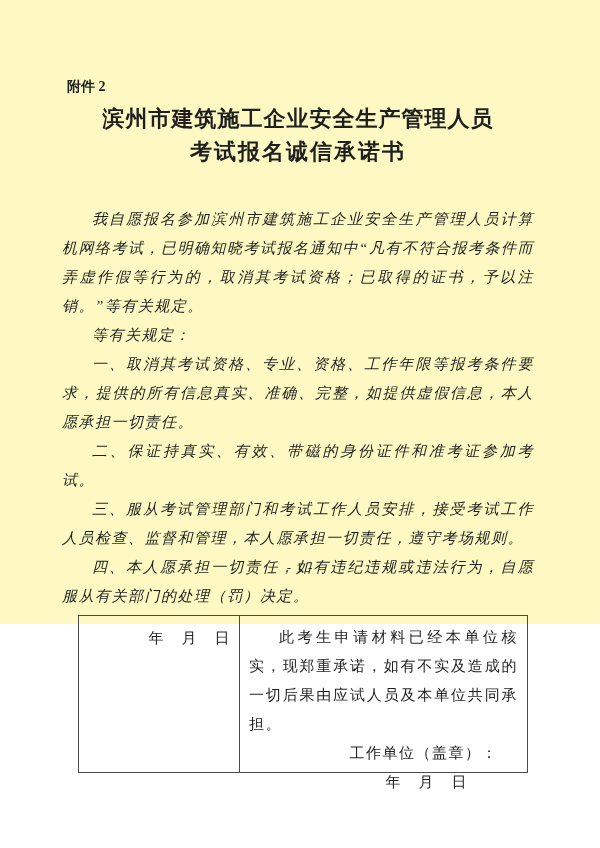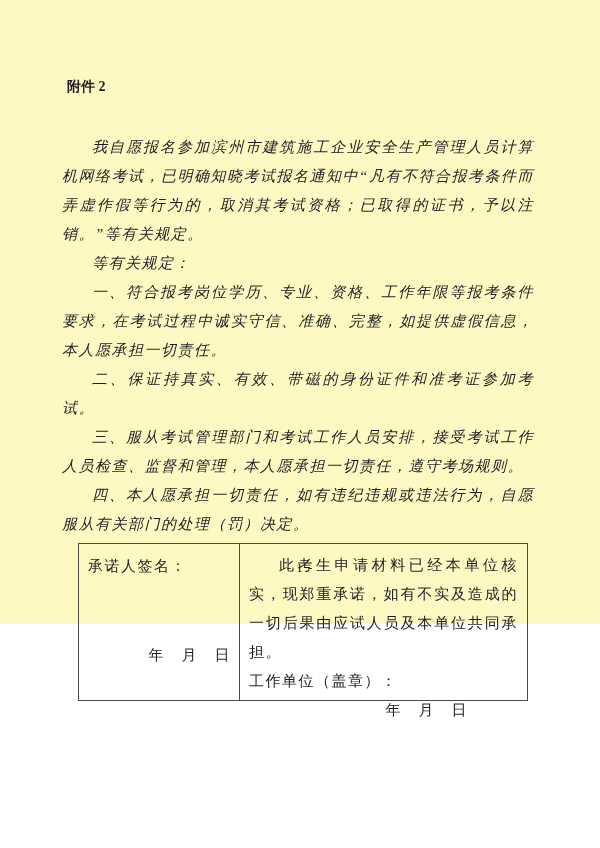--- a/index.html
+++ b/index.html
@@ -67,53 +67,56 @@
   .commit-table .cell-right {
     flex: 1;
     padding: 7px 9px 6px 9px;
   }
   .signer-date { text-align: right; padding-right: 2px; }
   .unit-statement {
     text-indent: 2em;
     text-align: justify;
     text-justify: inter-character;
   }
-  .unit-seal-line { padding-right: 20px; }
+  .unit-seal-line { text-align: right; padding-right: 20px; }
   .unit-date { text-align: right; padding-right: 50px; }
   .page-footer {
     position: absolute;
     bottom: 48px;
     left: 0;
     width: 600px;
     text-align: center;
     font-size: 13px;
     letter-spacing: 1px;
     color: #1f1f1f;
   }
 </style>
 </head>
 <body>
 
 <div class="page">
 
   <div class="attachment-label">附件 2</div>
 
+  <div class="doc-title">
+    <div class="title-line1">滨州市建筑施工企业安全生产管理人员</div>
+    <div class="title-line2">考试报名诚信承诺书</div>
+  </div>
 
   <div class="doc-body">
     <p>我自愿报名参加滨州市建筑施工企业安全生产管理人员计算机网络考试，已明确知晓考试报名通知中“凡有不符合报考条件而弄虚作假等行为的，取消其考试资格；已取得的证书，予以注销。”等有关规定。</p>
     <p>等有关规定：</p>
-    <p>一、符合报考岗位学历、专业、资格、工作年限等报考条件要求，在考试过程中诚实守信、准确、完整，如提供虚假信息，本人愿承担一切责任。</p>
+    <p>一、取消其考试资格、专业、资格、工作年限等报考条件要求，提供的所有信息真实、准确、完整，如提供虚假信息，本人愿承担一切责任。</p>
     <p>二、保证持真实、有效、带磁的身份证件和准考证参加考试。</p>
     <p>三、服从考试管理部门和考试工作人员安排，接受考试工作人员检查、监督和管理，本人愿承担一切责任，遵守考场规则。</p>
     <p>四、本人愿承担一切责任，如有违纪违规或违法行为，自愿服从有关部门的处理（罚）决定。</p>
   </div>
 
   <div class="commit-table">
     <div class="cell-left">
-      <div class="signer-label">承诺人签名：</div>
       <div class="signer-date">年　月　日</div>
     </div>
     <div class="cell-right">
       <p class="unit-statement">此考生申请材料已经本单位核实，现郑重承诺，如有不实及造成的一切后果由应试人员及本单位共同承担。</p>
       <div class="unit-seal-line">工作单位（盖章）：</div>
       <div class="unit-date">年　月　日</div>
     </div>
   </div>
 
   <div class="page-footer">- 1 -</div>

